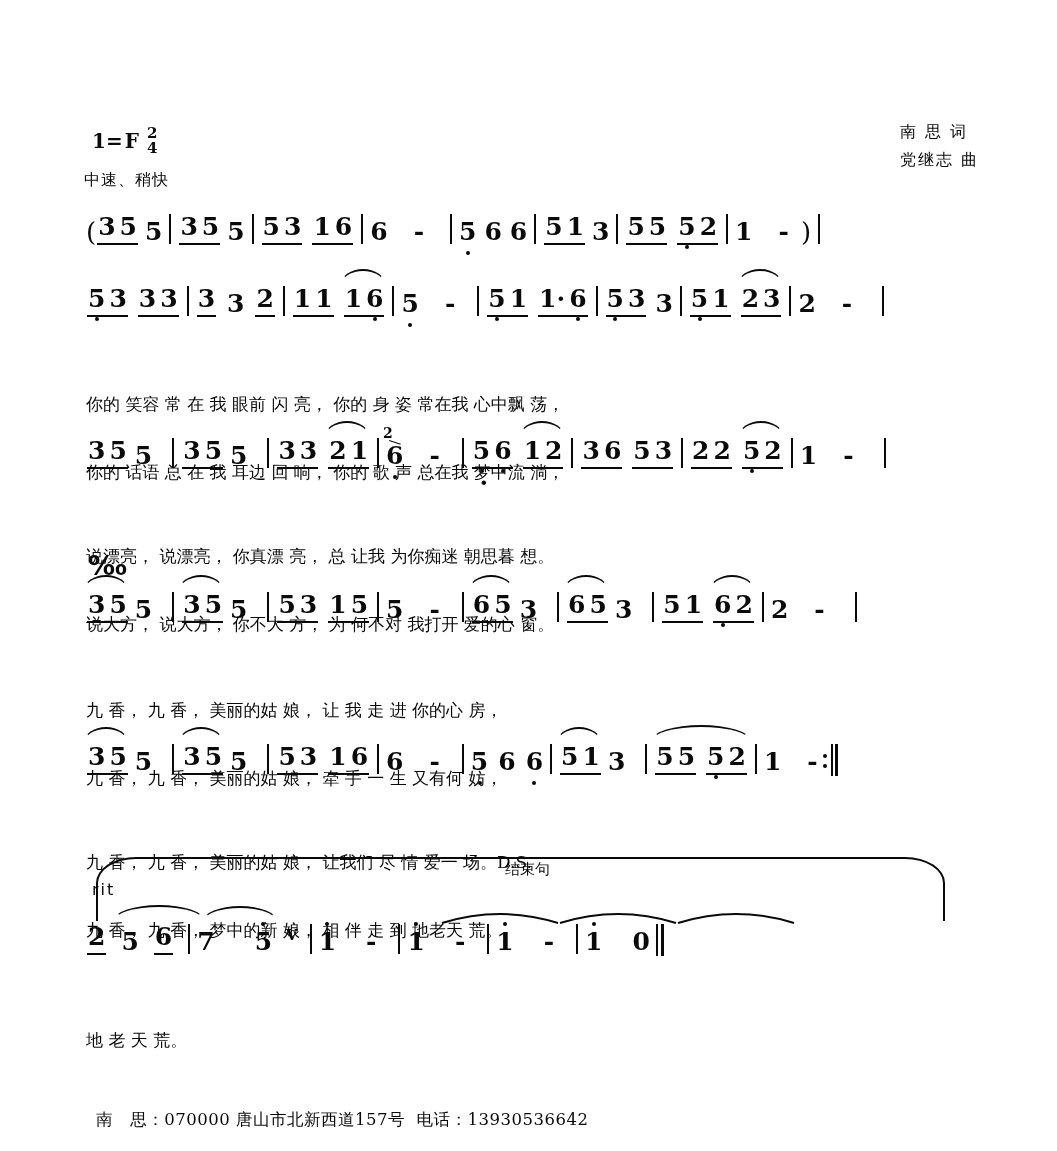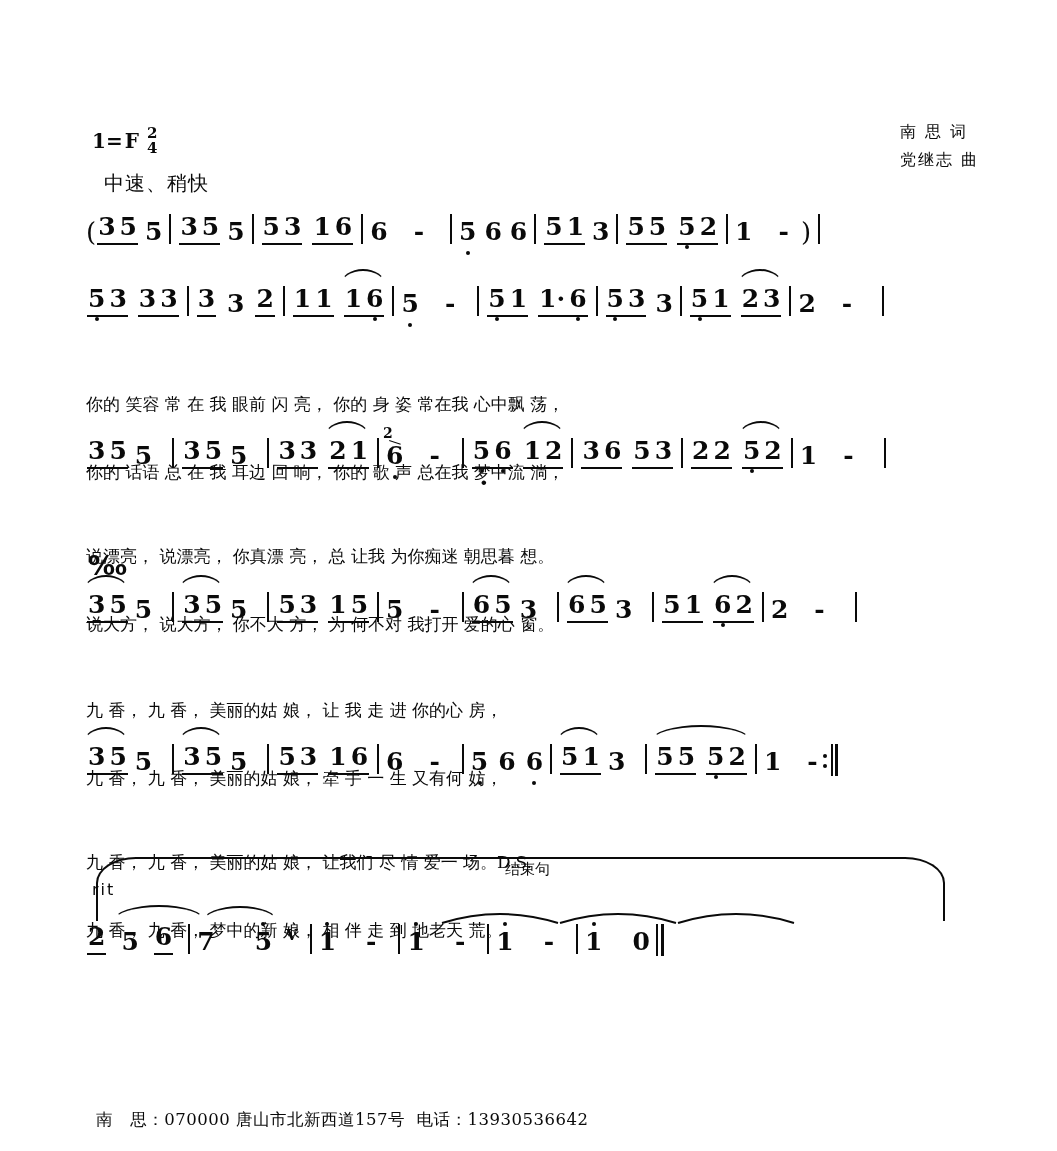--- a/index.html
+++ b/index.html
@@ -64,22 +64,22 @@
     line-height: 15px;
     text-align: center;
     vertical-align: middle;
   }
   .keysig .meter .num { display: block; font-weight: 700; }
   .keysig .meter .den { display: block; font-weight: 700; }
 
   .tempo {
     position: absolute;
     top: 170px;
-    left: 104px;
-    font-size: 20px;
+    left: 84px;
+    font-size: 16px;
     letter-spacing: 1px;
     font-family: Liberation Mono, monospace;
   }
 
   
   .system {
     position: absolute;
     left: 86px;
     width: 900px;
   }
@@ -709,19 +709,24 @@
   </div>
 
   <div class="tiearc" style="left:440px; top:903px;">
     <svg width="470" height="22" viewBox="0 0 470 22">
       <path d="M2 20 Q 60 2 118 20" fill="none" stroke="#0a0a0a" stroke-width="2"></path>
       <path d="M120 20 Q 178 2 236 20" fill="none" stroke="#0a0a0a" stroke-width="2"></path>
       <path d="M238 20 Q 296 2 354 20" fill="none" stroke="#0a0a0a" stroke-width="2"></path>
     </svg>
   </div>
 
+  <div class="lyrics" style="top:958px;">
+    <div class="lyr-row">
+      <span class="lyr-cell" style="left:0px">地 老   天     荒。</span>
+    </div>
+  </div>
 
   <div class="footer" style="top:1035px;">
     <div>南   思：070000 唐山市北新西道157号  电话：13930536642</div>
     
   </div>
 
 </div>
 
 </body></html>

